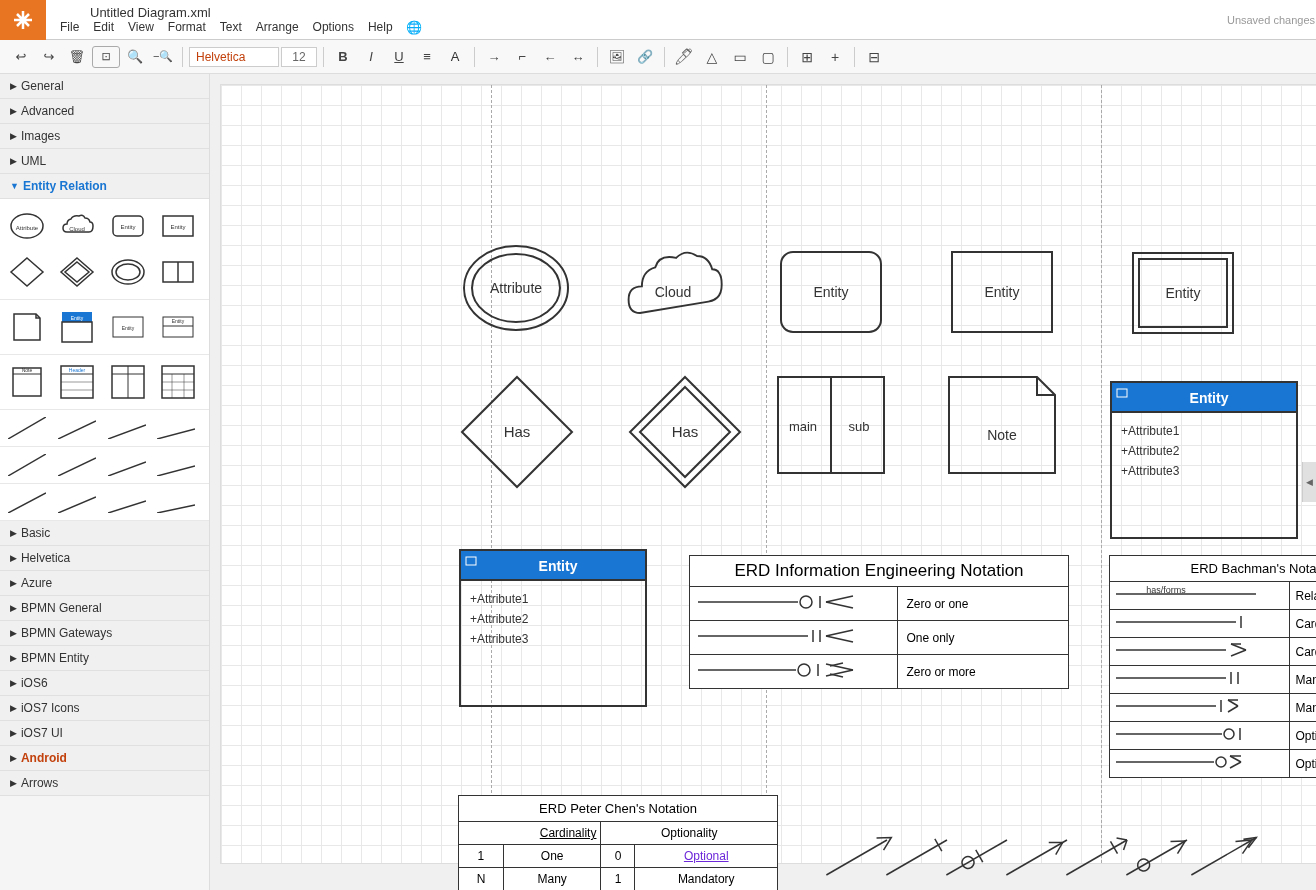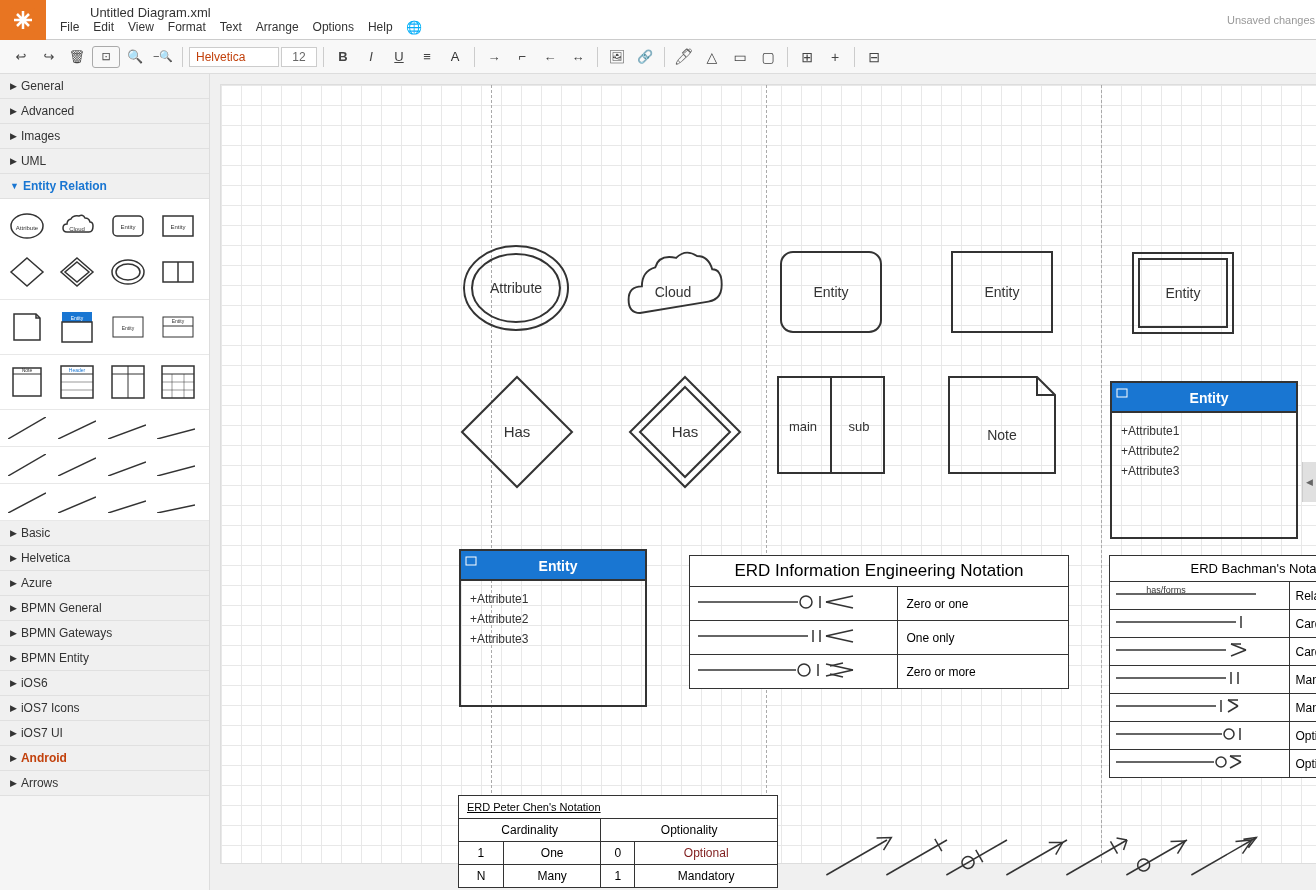--- a/index.html
+++ b/index.html
@@ -674,33 +674,33 @@
               <td style="border:1.5px solid #333; padding:3px 6px;">Optional, Many</td>
             </tr>
           </tbody>
         </table>
       </div>
 
       <div class="canvas-shape" style="left:237px; top:710px; width:320px; height:120px;">
         <table style="width:100%; border-collapse:collapse; font-size:12px; background:white;">
           <thead>
             <tr>
-              <th colspan="4" style="border:1.5px solid #333; padding:5px 8px; text-align:left; font-size:11px; font-weight:normal;text-decoration:underline;">ERD Peter Chen's Notation</th>
-            </tr>
-            <tr>
-              <th colspan="2" style="border:1.5px solid #333; padding:4px; text-align:center; font-weight:normal;">Cardinality</th>
+              <th colspan="4" style="border:1.5px solid #333; padding:5px 8px; text-align:center; font-size:13px; font-weight:normal;">ERD Peter Chen's Notation</th>
+            </tr>
+            <tr>
+              <th colspan="2" style="border:1.5px solid #333; padding:4px; text-align:right; font-weight:normal;text-decoration:underline;">Cardinality</th>
               <th colspan="2" style="border:1.5px solid #333; padding:4px; text-align:center; font-weight:normal;">Optionality</th>
             </tr>
           </thead>
           <tbody>
             <tr>
               <td style="border:1.5px solid #333; padding:4px; text-align:center;">1</td>
               <td style="border:1.5px solid #333; padding:4px; text-align:center;">One</td>
               <td style="border:1.5px solid #333; padding:4px; text-align:center;">0</td>
-              <td style="border:1.5px solid #333; padding:4px; text-align:center; color:#7f1d1d;">Optional</td>
+              <td style="border:1.5px solid #333; padding:4px; text-align:center; color:#6d28d9;text-decoration:underline;">Optional</td>
             </tr>
             <tr>
               <td style="border:1.5px solid #333; padding:4px; text-align:center;">N</td>
               <td style="border:1.5px solid #333; padding:4px; text-align:center;">Many</td>
               <td style="border:1.5px solid #333; padding:4px; text-align:center;">1</td>
               <td style="border:1.5px solid #333; padding:4px; text-align:center;">Mandatory</td>
             </tr>
           </tbody>
         </table>
       </div>

